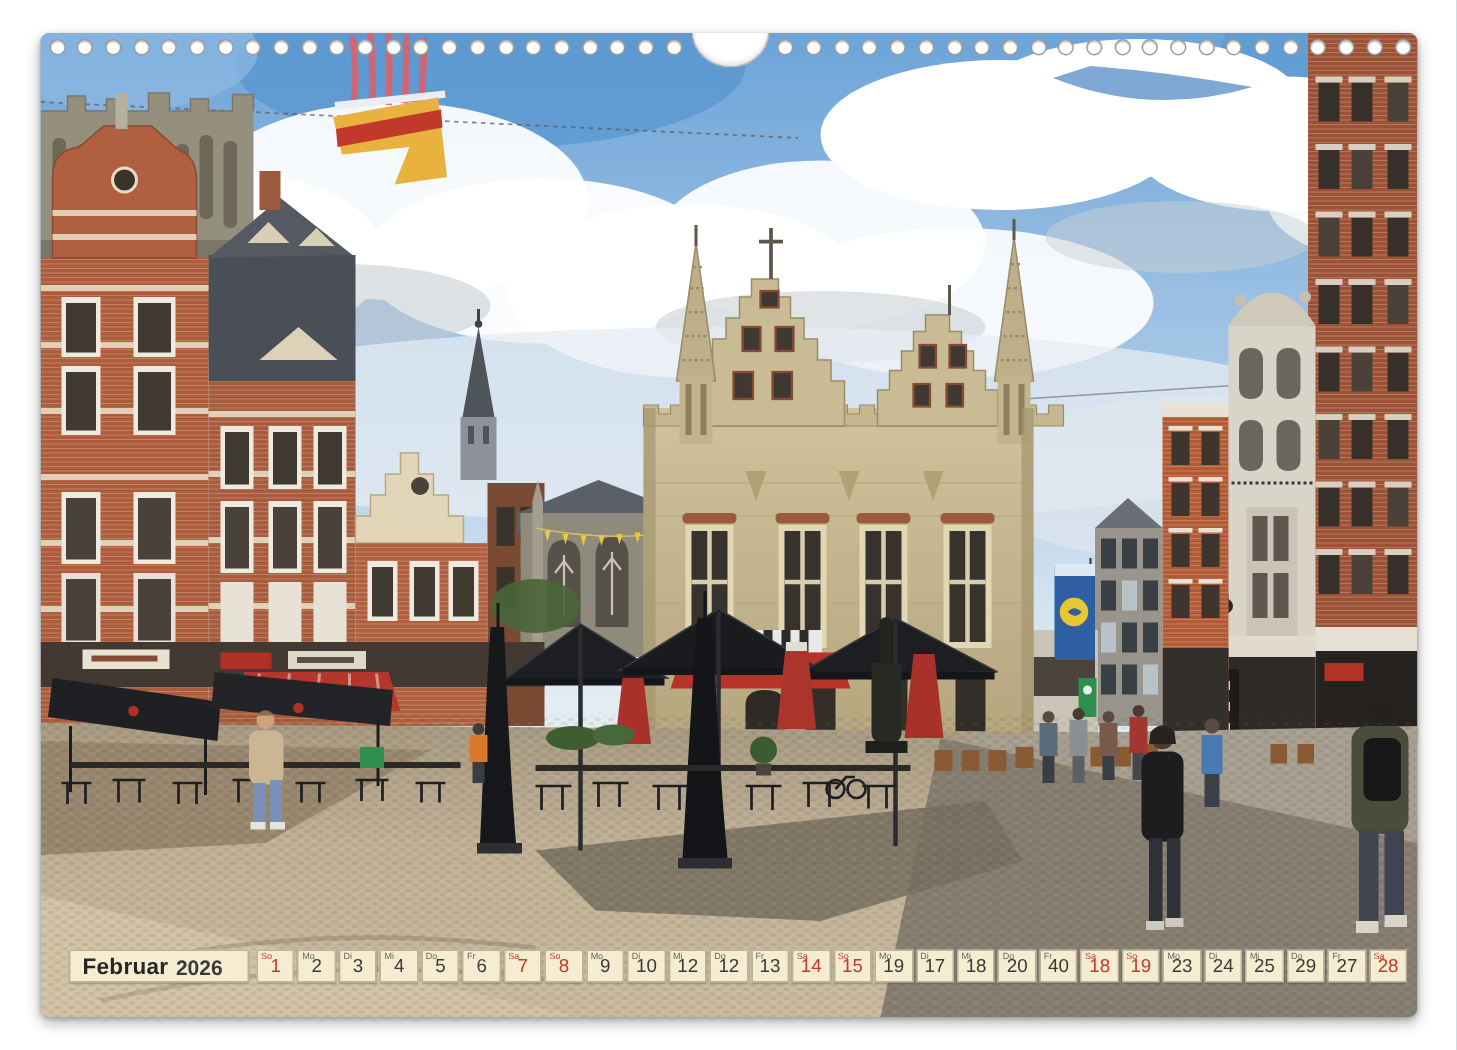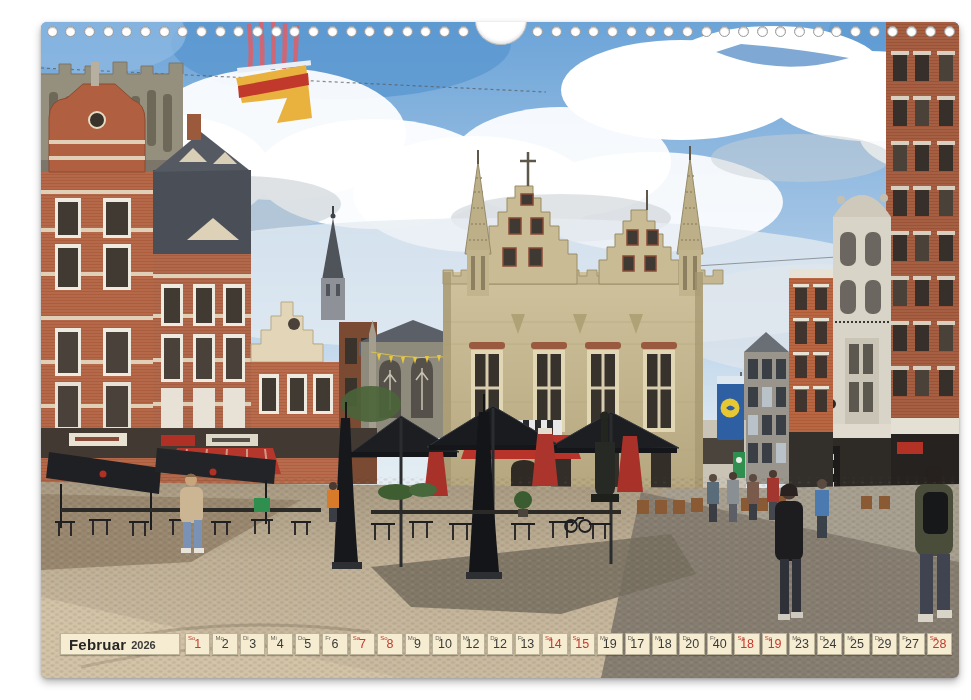--- a/index.html
+++ b/index.html
@@ -1,35 +1,35 @@
 <!DOCTYPE html>
 <html><head>
 <meta charset="utf-8">
 <style>
   html,body{margin:0;padding:0;}
   body{width:971px;height:700px;background:#ffffff;position:relative;overflow:hidden;
        font-family:"Liberation Sans", sans-serif;}
   .page{position:absolute;left:27px;top:22px;width:918px;height:656px;border-radius:6px;
         overflow:hidden;background:#9db8d0;
-        box-shadow:0 4px 9px rgba(0,0,0,.30), 0 1px 3px rgba(0,0,0,.18);margin-left:14px;}
+        box-shadow:0 4px 9px rgba(0,0,0,.30), 0 1px 3px rgba(0,0,0,.18);}
   .photo-svg{position:absolute;left:0;top:0;width:918px;height:656px;display:block;}
   
   .hanger{position:absolute;left:434px;top:-2px;width:50px;height:24px;background:#ffffff;
           border:1px solid #bdbdbd;border-top:none;border-radius:0 0 28px 28px / 0 0 26px 26px;
           box-shadow:inset 0 -2px 3px rgba(0,0,0,.10);}
   
   .hole{position:absolute;top:4px;width:9px;height:9px;border-radius:50%;background:#ffffff;
         border:1px solid #9a9a9a;box-shadow:inset 0 1px 1px rgba(0,0,0,.25);}
   
   .strip{position:absolute;left:19px;top:611px;width:892px;height:22px;display:flex;gap:2px;}
   .cell{background:#f5ecd1;border:1px solid rgba(120,110,88,.45);box-sizing:border-box;
         box-shadow:0 1px 1px rgba(0,0,0,.25);}
   .month-cell{flex:0 0 120px;display:flex;align-items:center;padding-left:8px;margin-right:3px;}
   .month-name{font-size:15px;font-weight:700;color:#262624;letter-spacing:.2px;}
-  .month-year{font-size:11px;font-weight:700;color:#3a3a38;margin-left:5px;padding-top:2px;}
+  .month-year{font-size:14px;font-weight:700;color:#3a3a38;margin-left:5px;padding-top:2px;}
   .day{flex:1 1 0;position:relative;display:flex;align-items:flex-end;justify-content:center;}
   .wd{position:absolute;left:2px;top:1px;font-size:6px;line-height:6px;color:#6b645a;}
   .num{font-size:12.5px;line-height:13px;font-weight:500;color:#3a3a38;padding-bottom:3px;}
   .day.we .wd,.day.we .num{color:#c23b2e;}
 </style>
 </head>
 <body>
 
 <div class="page">
 

